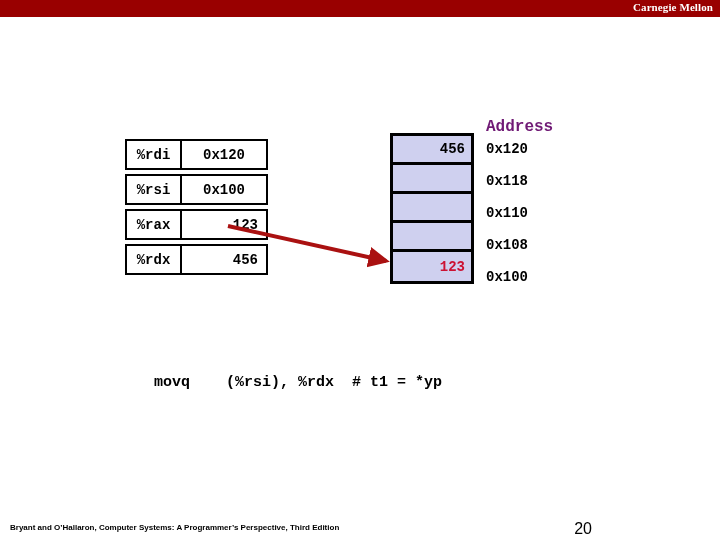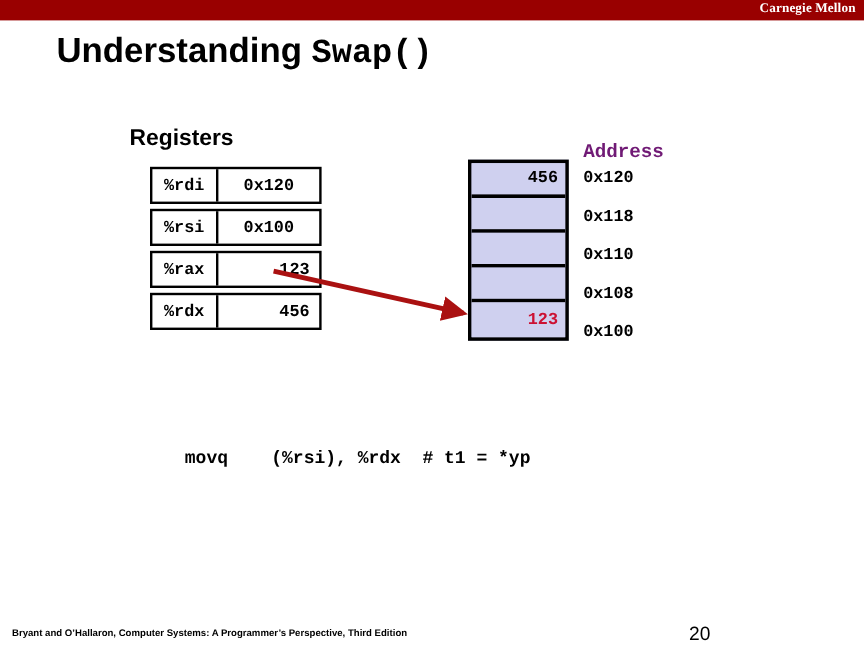--- a/index.html
+++ b/index.html
@@ -150,23 +150,21 @@
 </style>
 </head>
 <body>
 
 <div class="slide">
 
   <div class="brandbar">
     <div class="brandbar-text">Carnegie Mellon</div>
   </div>
 
-  <div class="title"><span>Understanding </span><span class="mono">Swap()</span></div>
-
-  <div class="h-registers">Registers</div>
+
   <div class="h-address">Address</div>
 
   <div class="regtable">
     <div class="regrow">
       <div class="regname">%rdi</div>
       <div class="regval center">0x120</div>
     </div>
     <div class="regrow">
       <div class="regname">%rsi</div>
       <div class="regval center">0x100</div>

